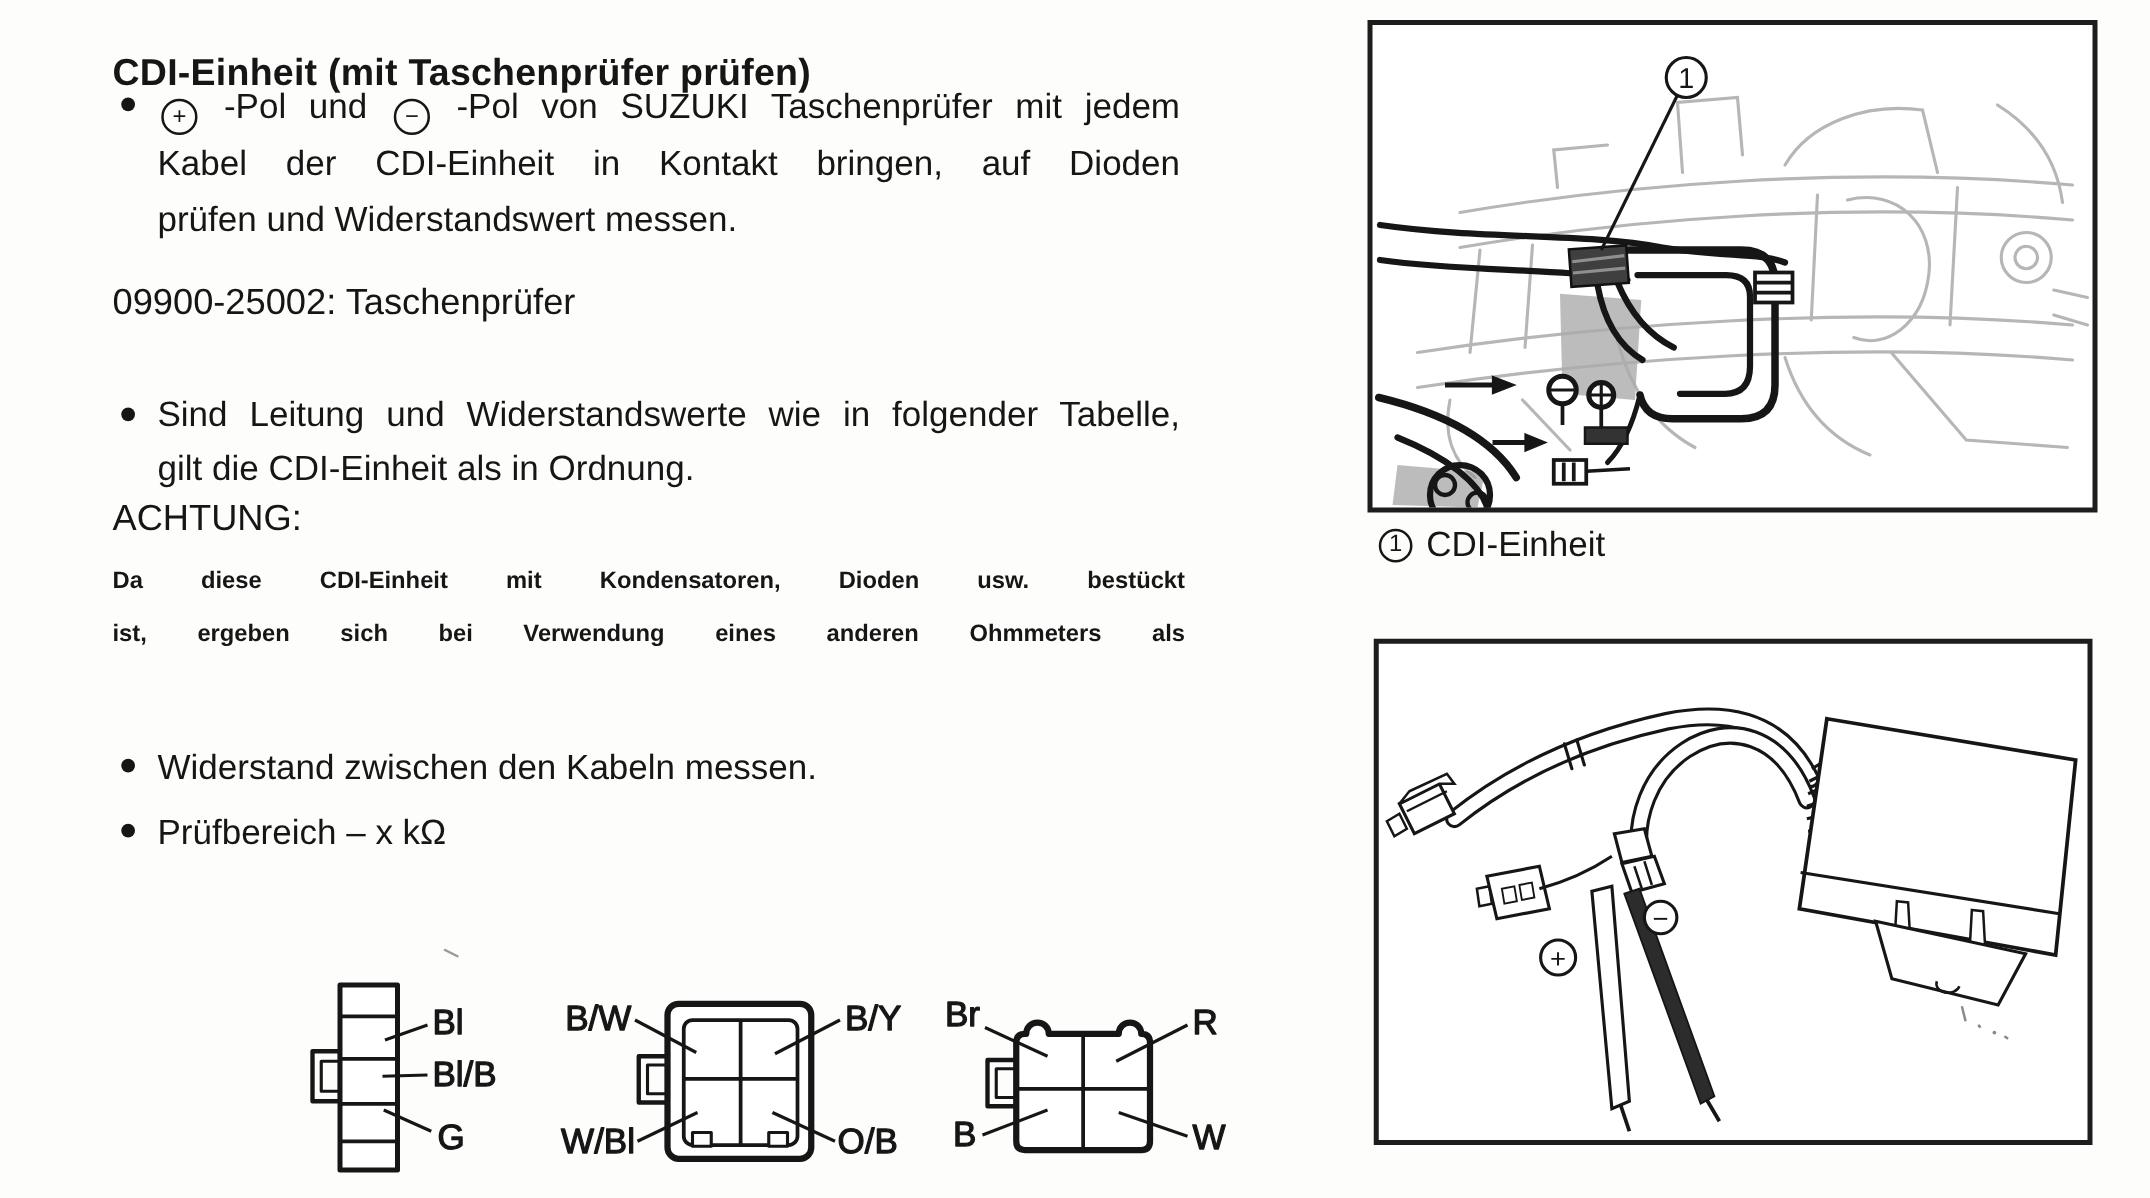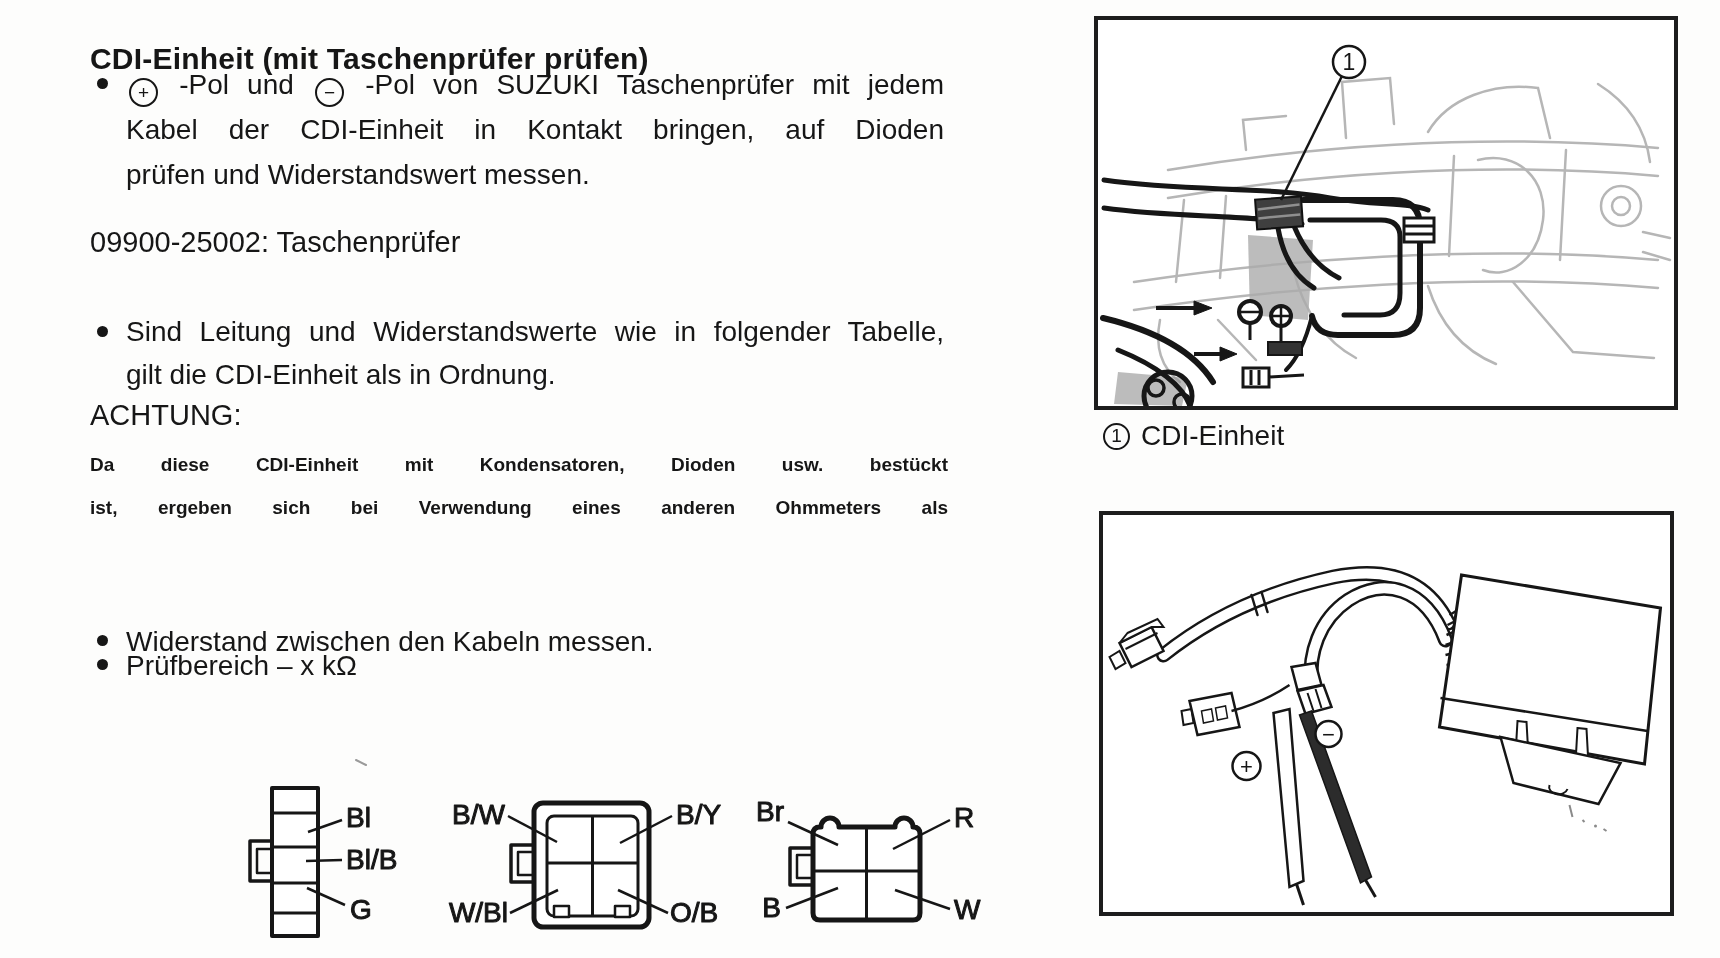--- a/index.html
+++ b/index.html
@@ -16,21 +16,21 @@
   .btext{margin-left:18px;width:818px;font-size:28px;line-height:45px;}
   .btext2{margin-left:18px;width:818px;font-size:28px;line-height:43px;}
   .jl{text-align:justify;text-align-last:justify;}
   .csym{display:inline-flex;width:25px;height:25px;border:2px solid #161616;border-radius:50%;
         align-items:center;justify-content:center;font-size:19px;line-height:1;
         vertical-align:-5px;margin:0 3px;}
   #toolcode{left:90px;top:226px;}
   #b2{top:293px;margin-top:17px;}
   #achtung{left:90px;top:399px;}
   #warn{left:90px;top:443px;width:858px;font-weight:bold;font-size:19px;line-height:43px;}
-  #b3{top:619px;text-align:right;}
+  #b3{top:591px;text-align:right;}
   #b4{top:643px;}
   .single{font-size:28px;line-height:45px;margin-left:18px;}
 
   
   .fig-frame{position:absolute;box-sizing:border-box;border:4px solid #1d1d1d;background:#fff;}
   #fig1{left:1094px;top:16px;width:584px;height:394px;}
   #fig2{left:1099px;top:511px;width:575px;height:405px;}
   .fig-frame svg{display:block;width:100%;height:100%;}
   #fig1cap{left:1103px;top:420px;display:flex;align-items:center;gap:11px;font-size:28px;}
   .circ-num{display:flex;width:27px;height:27px;box-sizing:border-box;border:2px solid #161616;

